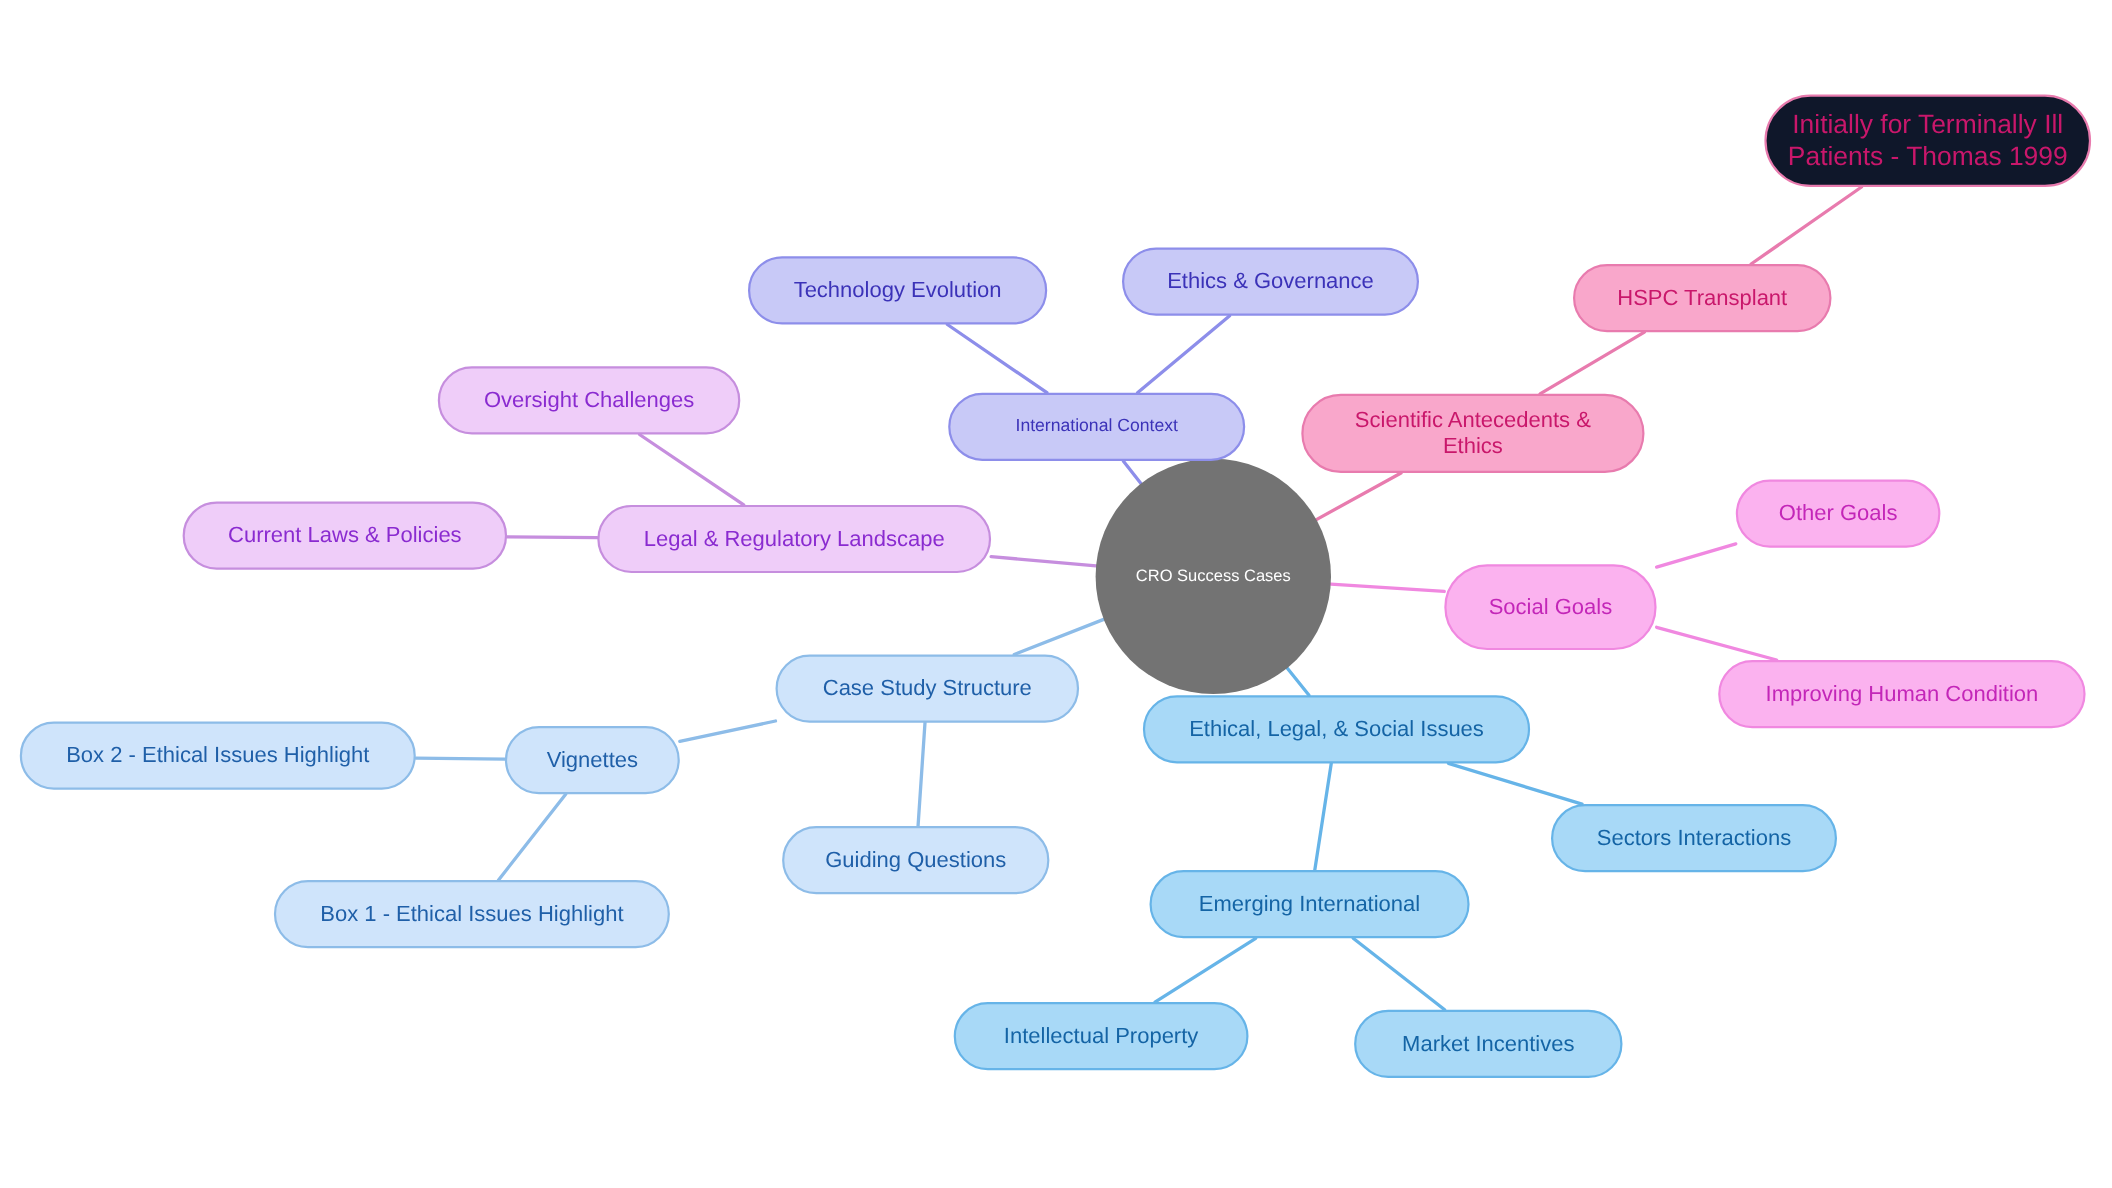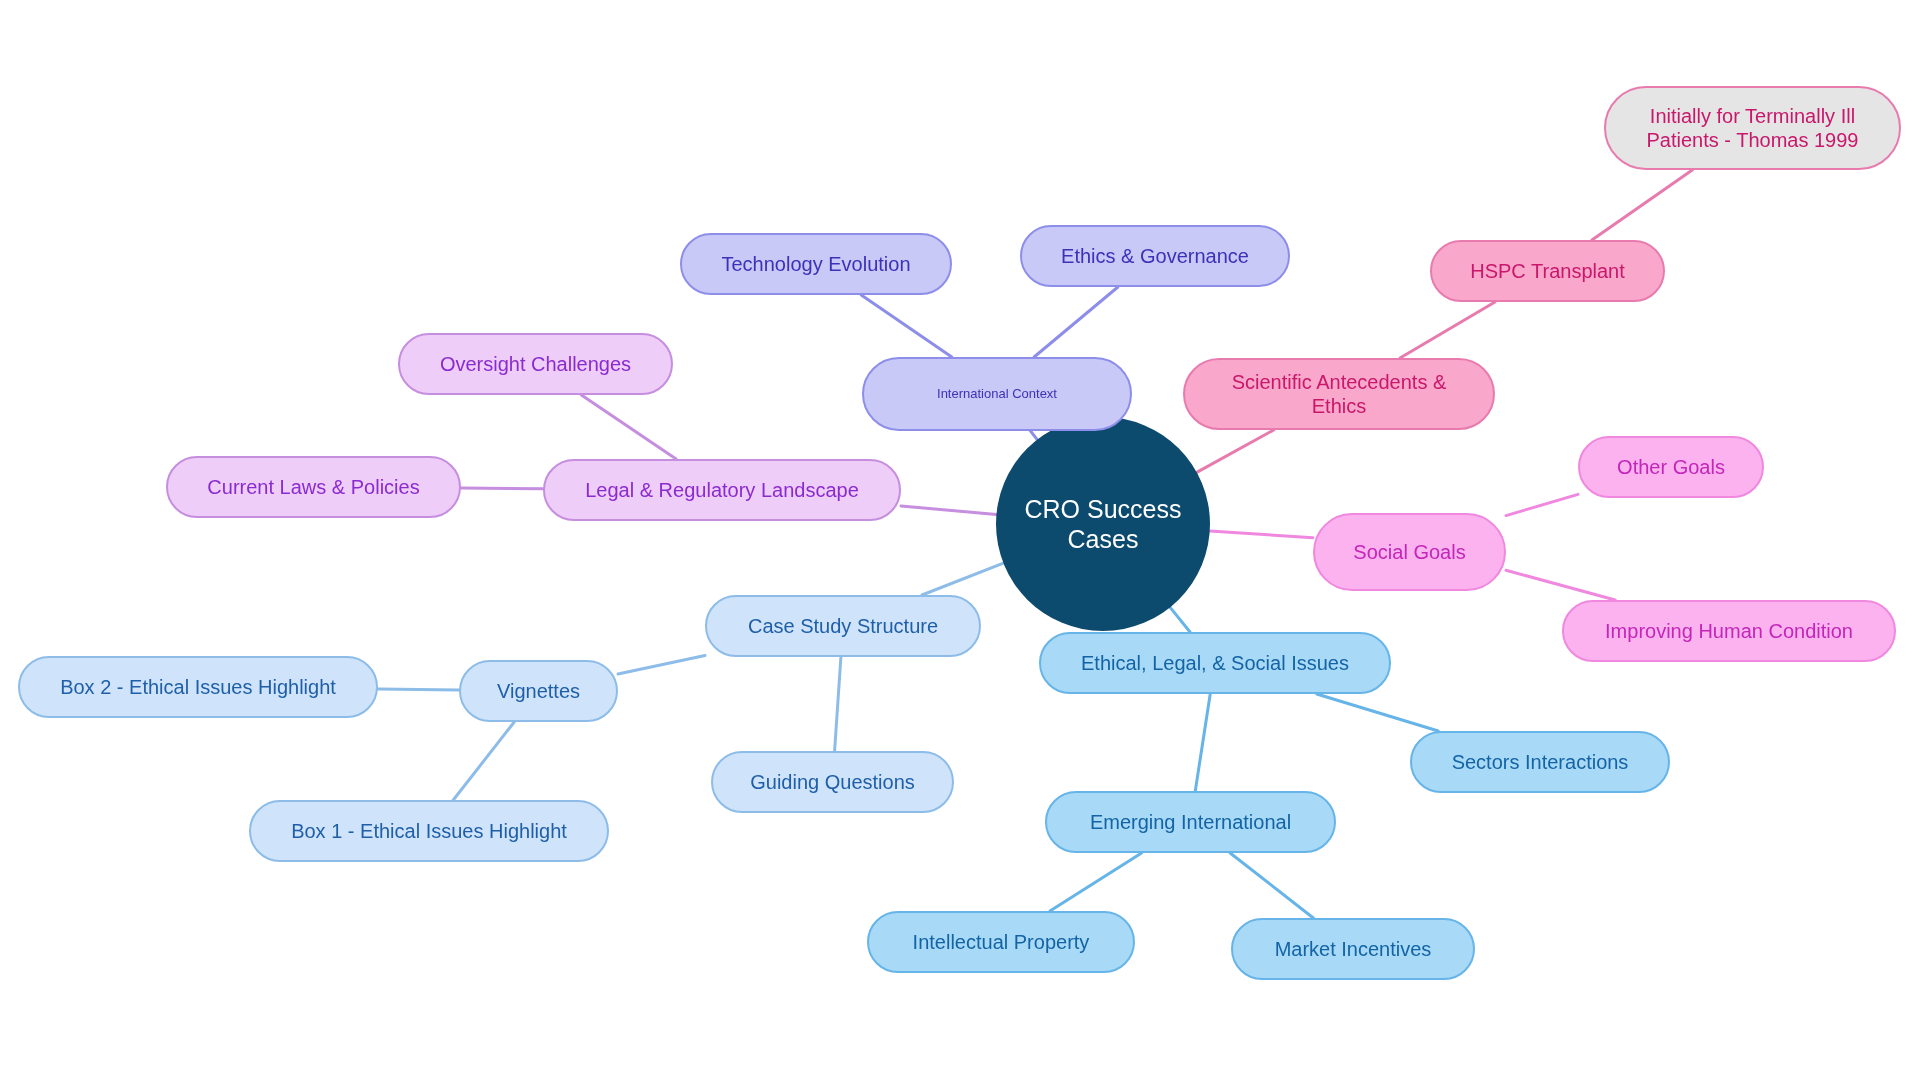--- a/index.html
+++ b/index.html
@@ -71,31 +71,31 @@
       <line x1="1210.2232704402516" y1="694" x2="1195.2767295597484" y2="791" stroke="#66b4e8" stroke-width="3" stroke-linecap="round"></line>
       <line x1="1141.5458333333333" y1="853" x2="1049.9541666666667" y2="911" stroke="#66b4e8" stroke-width="3" stroke-linecap="round"></line>
       <line x1="1230.1653543307086" y1="853" x2="1313.3346456692914" y2="918" stroke="#66b4e8" stroke-width="3" stroke-linecap="round"></line>
       <line x1="1003.3909750659335" y1="563.077386704903" x2="922.0196078431372" y2="595" stroke="#8dbce8" stroke-width="3" stroke-linecap="round"></line>
       <line x1="840.9134615384615" y1="657" x2="834.5865384615385" y2="751" stroke="#8dbce8" stroke-width="3" stroke-linecap="round"></line>
       <line x1="705" y1="655.4581280788177" x2="618" y2="674.0295566502463" stroke="#8dbce8" stroke-width="3" stroke-linecap="round"></line>
       <line x1="459" y1="690.0660792951542" x2="378" y2="689.114537444934" stroke="#8dbce8" stroke-width="3" stroke-linecap="round"></line>
       <line x1="514.2535714285714" y1="722" x2="453.24642857142857" y2="800" stroke="#8dbce8" stroke-width="3" stroke-linecap="round"></line>
     </svg>
   <div id="node-layer">
-      <div class="node center" style="left: 996px; top: 417px; width: 214px; height: 214px; background: #0c4a6e; color: rgb(255, 255, 255); font-size: 25px;"><span class="lbl">CRO Success Cases</span></div>
-      <div class="node rounded" style="left: 862px; top: 357px; width: 270px; height: 74px; background: rgb(200, 201, 247); border-color: rgb(141, 142, 234); color: rgb(59, 50, 184); font-size: 13px;"><span class="lbl">International Context</span></div>
+      <div class="node center" style="left: 996px; top: 417px; width: 214px; height: 214px; background: #737373; color: rgb(255, 255, 255); font-size: 15px;"><span class="lbl">CRO Success Cases</span></div>
+      <div class="node rounded" style="left: 862px; top: 357px; width: 270px; height: 62px; background: rgb(200, 201, 247); border-color: rgb(141, 142, 234); color: rgb(59, 50, 184); font-size: 16px;"><span class="lbl">International Context</span></div>
       <div class="node rounded" style="left: 680px; top: 233px; width: 272px; height: 62px; background: rgb(200, 201, 247); border-color: rgb(141, 142, 234); color: rgb(59, 50, 184); font-size: 20px;"><span class="lbl">Technology Evolution</span></div>
       <div class="node rounded" style="left: 1020px; top: 225px; width: 270px; height: 62px; background: rgb(200, 201, 247); border-color: rgb(141, 142, 234); color: rgb(59, 50, 184); font-size: 20px;"><span class="lbl">Ethics &amp; Governance</span></div>
       <div class="node rounded" style="left: 543px; top: 459px; width: 358px; height: 62px; background: rgb(239, 205, 249); border-color: rgb(198, 142, 222); color: rgb(138, 43, 208); font-size: 20px;"><span class="lbl">Legal &amp; Regulatory Landscape</span></div>
       <div class="node rounded" style="left: 398px; top: 333px; width: 275px; height: 62px; background: rgb(239, 205, 249); border-color: rgb(198, 142, 222); color: rgb(138, 43, 208); font-size: 20px;"><span class="lbl">Oversight Challenges</span></div>
       <div class="node rounded" style="left: 166px; top: 456px; width: 295px; height: 62px; background: rgb(239, 205, 249); border-color: rgb(198, 142, 222); color: rgb(138, 43, 208); font-size: 20px;"><span class="lbl">Current Laws &amp; Policies</span></div>
       <div class="node rounded" style="left: 1183px; top: 358px; width: 312px; height: 72px; background: rgb(249, 167, 203); border-color: rgb(232, 123, 174); color: rgb(201, 23, 107); font-size: 20px;"><span class="lbl">Scientific Antecedents &amp;
 Ethics</span></div>
       <div class="node rounded" style="left: 1430px; top: 240px; width: 235px; height: 62px; background: rgb(249, 167, 203); border-color: rgb(232, 123, 174); color: rgb(201, 23, 107); font-size: 20px;"><span class="lbl">HSPC Transplant</span></div>
-      <div class="node rounded" style="left: 1604px; top: 86px; width: 297px; height: 84px; background: #e5e5e5; border-color: rgb(232, 123, 174); color: rgb(201, 23, 107); font-size: 20px;"><span class="lbl">Initially for Terminally Ill
+      <div class="node rounded" style="left: 1604px; top: 86px; width: 297px; height: 84px; background: #0f172a; border-color: rgb(232, 123, 174); color: rgb(201, 23, 107); font-size: 24px;"><span class="lbl">Initially for Terminally Ill
 Patients - Thomas 1999</span></div>
       <div class="node rounded" style="left: 1313px; top: 513px; width: 193px; height: 78px; background: rgb(251, 178, 239); border-color: rgb(240, 136, 224); color: rgb(195, 38, 184); font-size: 20px;"><span class="lbl">Social Goals</span></div>
       <div class="node rounded" style="left: 1578px; top: 436px; width: 186px; height: 62px; background: rgb(251, 178, 239); border-color: rgb(240, 136, 224); color: rgb(195, 38, 184); font-size: 20px;"><span class="lbl">Other Goals</span></div>
       <div class="node rounded" style="left: 1562px; top: 600px; width: 334px; height: 62px; background: rgb(251, 178, 239); border-color: rgb(240, 136, 224); color: rgb(195, 38, 184); font-size: 20px;"><span class="lbl">Improving Human Condition</span></div>
       <div class="node rounded" style="left: 1039px; top: 632px; width: 352px; height: 62px; background: rgb(168, 217, 247); border-color: rgb(102, 180, 232); color: rgb(20, 100, 165); font-size: 20px;"><span class="lbl">Ethical, Legal, &amp; Social Issues</span></div>
       <div class="node rounded" style="left: 1410px; top: 731px; width: 260px; height: 62px; background: rgb(168, 217, 247); border-color: rgb(102, 180, 232); color: rgb(20, 100, 165); font-size: 20px;"><span class="lbl">Sectors Interactions</span></div>
       <div class="node rounded" style="left: 1045px; top: 791px; width: 291px; height: 62px; background: rgb(168, 217, 247); border-color: rgb(102, 180, 232); color: rgb(20, 100, 165); font-size: 20px;"><span class="lbl">Emerging International</span></div>
       <div class="node rounded" style="left: 867px; top: 911px; width: 268px; height: 62px; background: rgb(168, 217, 247); border-color: rgb(102, 180, 232); color: rgb(20, 100, 165); font-size: 20px; align-items: center;"><span class="lbl">Intellectual Property</span></div>
       <div class="node rounded" style="left: 1231px; top: 918px; width: 244px; height: 62px; background: rgb(168, 217, 247); border-color: rgb(102, 180, 232); color: rgb(20, 100, 165); font-size: 20px;"><span class="lbl">Market Incentives</span></div>
       <div class="node rounded" style="left: 705px; top: 595px; width: 276px; height: 62px; background: rgb(207, 228, 251); border-color: rgb(141, 188, 232); color: rgb(31, 95, 168); font-size: 20px;"><span class="lbl">Case Study Structure</span></div>

